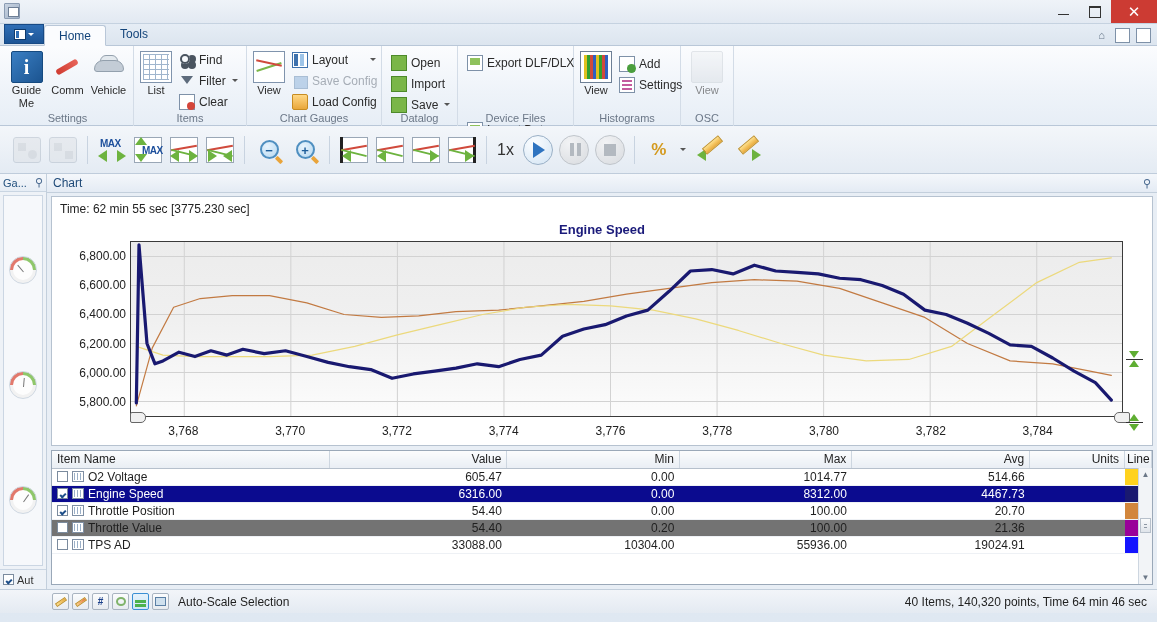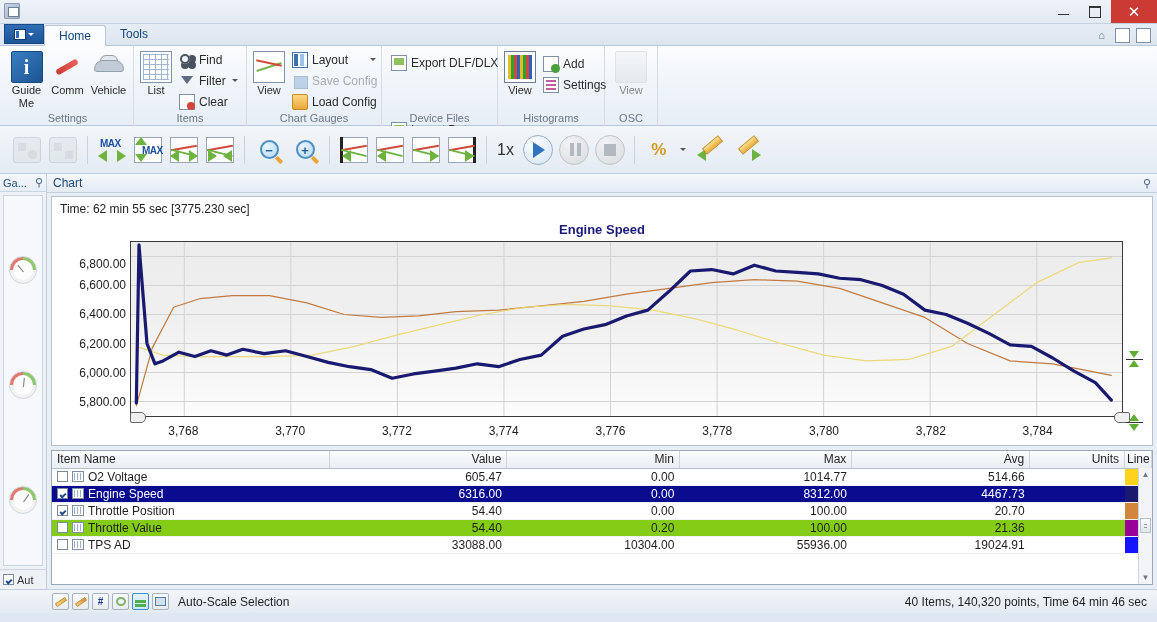--- a/index.html
+++ b/index.html
@@ -243,21 +243,21 @@
     font-weight:normal; font-size:12px; color:#1f1f1f; height:17px;
     padding:0 5px; text-align:right; white-space:nowrap;
   }
   table.items th.lft{text-align:left;}
   table.items td{
     height:16px; font-size:12px; color:#1f1f1f; padding:0 5px;
     border-bottom:1px solid #eef1f5; white-space:nowrap; text-align:right;
     overflow:hidden;
   }
   table.items td.lft{text-align:left;}
-  tr.alt td{background:#84cc16;}
+  tr.alt td{background:#737373;}
   tr.sel td{background:#0b0b8f;color:#fff;}
   .namecell{display:flex;align-items:center;gap:4px;}
   .itemico{width:12px;height:11px;background:#fff;border:1px solid #7f8fa4;position:relative;flex:none;}
   .itemico::after{content:"";position:absolute;inset:1px;background:repeating-linear-gradient(to right,#9bb0c8 0 1px,transparent 1px 3px);}
   .swatch{display:block;width:100%;height:16px;}
   .vscroll{position:absolute;right:0;top:17px;bottom:0;width:14px;background:#f2f4f7;border-left:1px solid #cdd6e0;}
   .vsb-up,.vsb-dn{position:absolute;left:0;right:0;height:13px;display:flex;align-items:center;justify-content:center;color:#6b7787;font-size:8px;}
   .vsb-up{top:0;} .vsb-dn{bottom:0;}
   .vsb-thumb{position:absolute;left:1px;right:1px;top:50px;height:15px;background:linear-gradient(to bottom,#fafbfc,#dfe4ea);border:1px solid #b7c0cb;}
 
@@ -368,20 +368,40 @@
           </div>
           <div class="smallbtn">
             <div class="ic16 icn-folder"></div>
             <span>Load Config</span>
           </div>
         </div>
       </div>
       <div class="glabel">Chart  Gauges</div>
     </div>
 
+    <div class="rgroup" style="width:76px;">
+      <div class="gcontent">
+        <div class="smallcol" style="padding-top:4px;">
+          <div class="smallbtn">
+            <div class="ic16 icn-green-arrow"></div>
+            <span>Open</span>
+          </div>
+          <div class="smallbtn">
+            <div class="ic16 icn-green-arrow"></div>
+            <span>Import</span>
+          </div>
+          <div class="smallbtn">
+            <div class="ic16 icn-green-arrow"></div>
+            <span>Save</span>
+            <div class="dropcarat"></div>
+          </div>
+        </div>
+      </div>
+      <div class="glabel">Datalog</div>
+    </div>
 
     <div class="rgroup" style="width:116px;">
       <div class="gcontent">
         <div class="smallcol" style="padding-top:4px;gap:48px;">
           <div class="smallbtn">
             <div class="ic16 icn-doc"></div>
             <span>Export DLF/DLX</span>
           </div>
           <div class="smallbtn">
             <div class="ic16 icn-doc"></div>
@@ -592,21 +612,21 @@
         <span>Chart</span>
         <span class="pin">⚲</span>
       </div>
       <div class="dock-body">
 
         <div class="chartcard">
           <div class="timetext">Time: 62 min 55 sec [3775.230 sec]</div>
           <div class="charttitle">Engine Speed</div>
           <div class="plotwrap">
             <div class="ylabels" id="ylabels">
-                <div class="ylab" style="top: 14.6667px; margin-top: 8px;">6,800.00</div>
+                <div class="ylab" style="top: 14.6667px;">6,800.00</div>
                 <div class="ylab" style="top: 44px;">6,600.00</div>
                 <div class="ylab" style="top: 73.3333px;">6,400.00</div>
                 <div class="ylab" style="top: 102.667px;">6,200.00</div>
                 <div class="ylab" style="top: 132px;">6,000.00</div>
                 <div class="ylab" style="top: 161.333px;">5,800.00</div>
               </div>
             <div class="plot" id="plot">
               <svg id="chartsvg" width="100%" height="100%" viewBox="0 0 1000 176" preserveAspectRatio="none" style="position:absolute;inset:0;display:block;">
                   <line x1="0" x2="1000" y1="14.666666666666686" y2="14.666666666666686" stroke="#d2d2d2" stroke-width="1" vector-effect="non-scaling-stroke"></line>
                   <line x1="0" x2="1000" y1="44" y2="44" stroke="#d2d2d2" stroke-width="1" vector-effect="non-scaling-stroke"></line>

